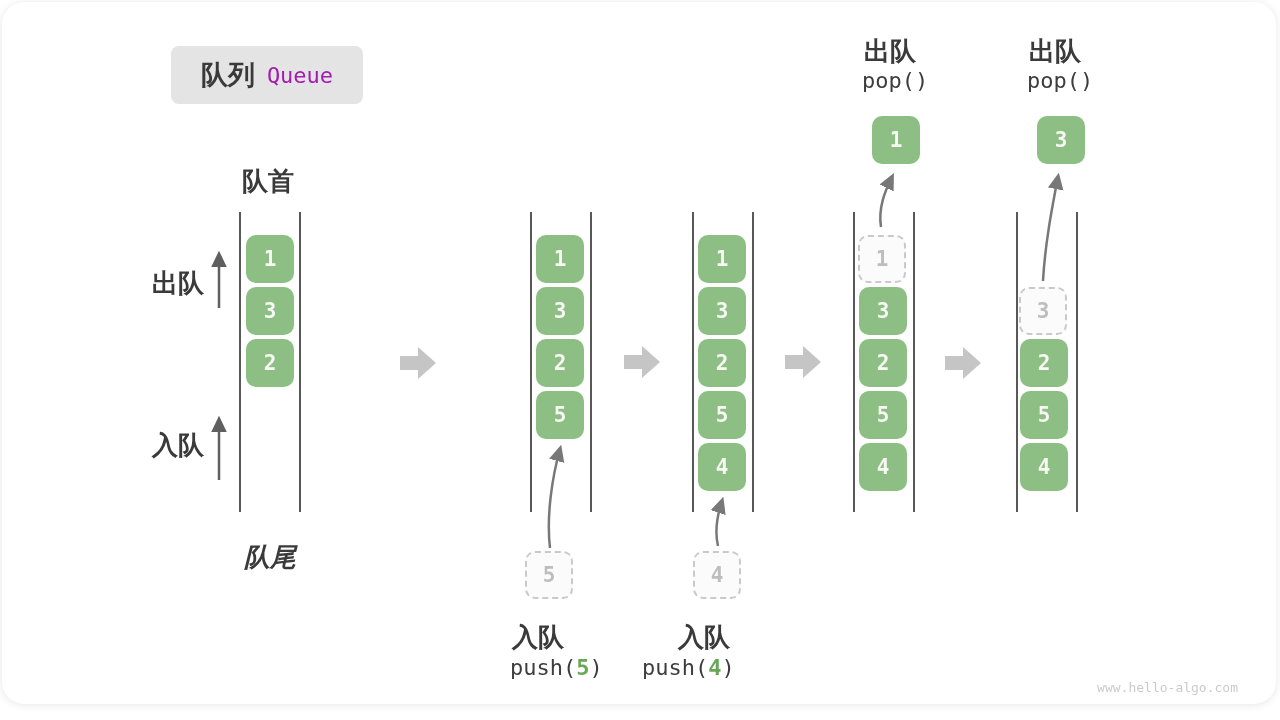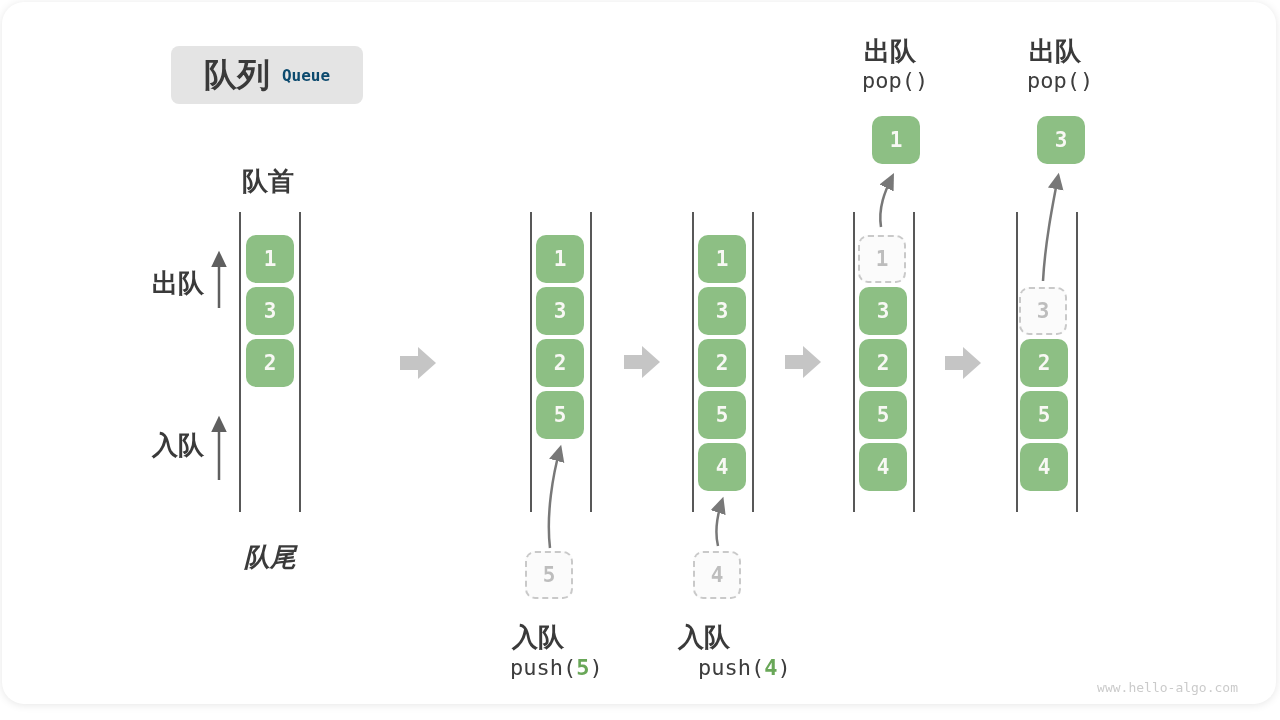--- a/index.html
+++ b/index.html
@@ -21,22 +21,22 @@
 
   
   .title-badge {
     left: 169px; top: 44px;
     width: 192px; height: 58px;
     background: #e4e4e4;
     border-radius: 8px;
     display: flex; align-items: center; justify-content: center;
     gap: 12px;
   }
-  .title-zh { font-size: 33px; font-weight: bold; color: #3a3a3a; text-align: right; }
-  .title-en { font-size: 16px; color: #0c4a6e; font-family: "DejaVu Sans Mono", monospace; font-weight: bold; }
+  .title-zh { font-size: 27px; font-weight: bold; color: #3a3a3a; text-align: right; }
+  .title-en { font-size: 22px; color: #a21caf; font-family: "DejaVu Sans Mono", monospace; }
 
   
   .zh-label { font-size: 26px; font-weight: bold; color: #3a3a3a; white-space: nowrap; }
   .code-label { font-size: 22px; color: #3d3d3d; font-family: "DejaVu Sans Mono", monospace; white-space: nowrap; }
   .code-arg { color: #69a758; font-weight: bold; }
 
   
   .vline {
     width: 1.5px; height: 300px; top: 210px;
     background: #585858;
@@ -104,21 +104,21 @@
 
   <div class="abs vline" style="left:690px;"></div>
   <div class="abs vline" style="left:750px;"></div>
   <div class="abs block block-green" style="left:696px; top:233px;">1</div>
   <div class="abs block block-green" style="left:696px; top:285px;">3</div>
   <div class="abs block block-green" style="left:696px; top:337px;">2</div>
   <div class="abs block block-green" style="left:696px; top:389px;">5</div>
   <div class="abs block block-green" style="left:696px; top:441px;">4</div>
   <div class="abs block block-ghost" style="left:691px; top:549px;">4</div>
   <div class="abs zh-label" style="left:676px; top:618px;">入队</div>
-  <div class="abs code-label" style="left:696px; top:653px;"><span>push(</span><span class="code-arg">4</span><span>)</span></div>
+  <div class="abs code-label" style="left:640px; top:653px;"><span>push(</span><span class="code-arg">4</span><span>)</span></div>
 
   <div class="abs vline" style="left:851px;"></div>
   <div class="abs vline" style="left:911px;"></div>
   <div class="abs zh-label" style="left:862px; top:32px;">出队</div>
   <div class="abs code-label" style="left:860px; top:66px;">pop()</div>
   <div class="abs block block-green" style="left:870px; top:114px;">1</div>
   <div class="abs block block-ghost" style="left:856px; top:233px;">1</div>
   <div class="abs block block-green" style="left:857px; top:285px;">3</div>
   <div class="abs block block-green" style="left:857px; top:337px;">2</div>
   <div class="abs block block-green" style="left:857px; top:389px;">5</div>

